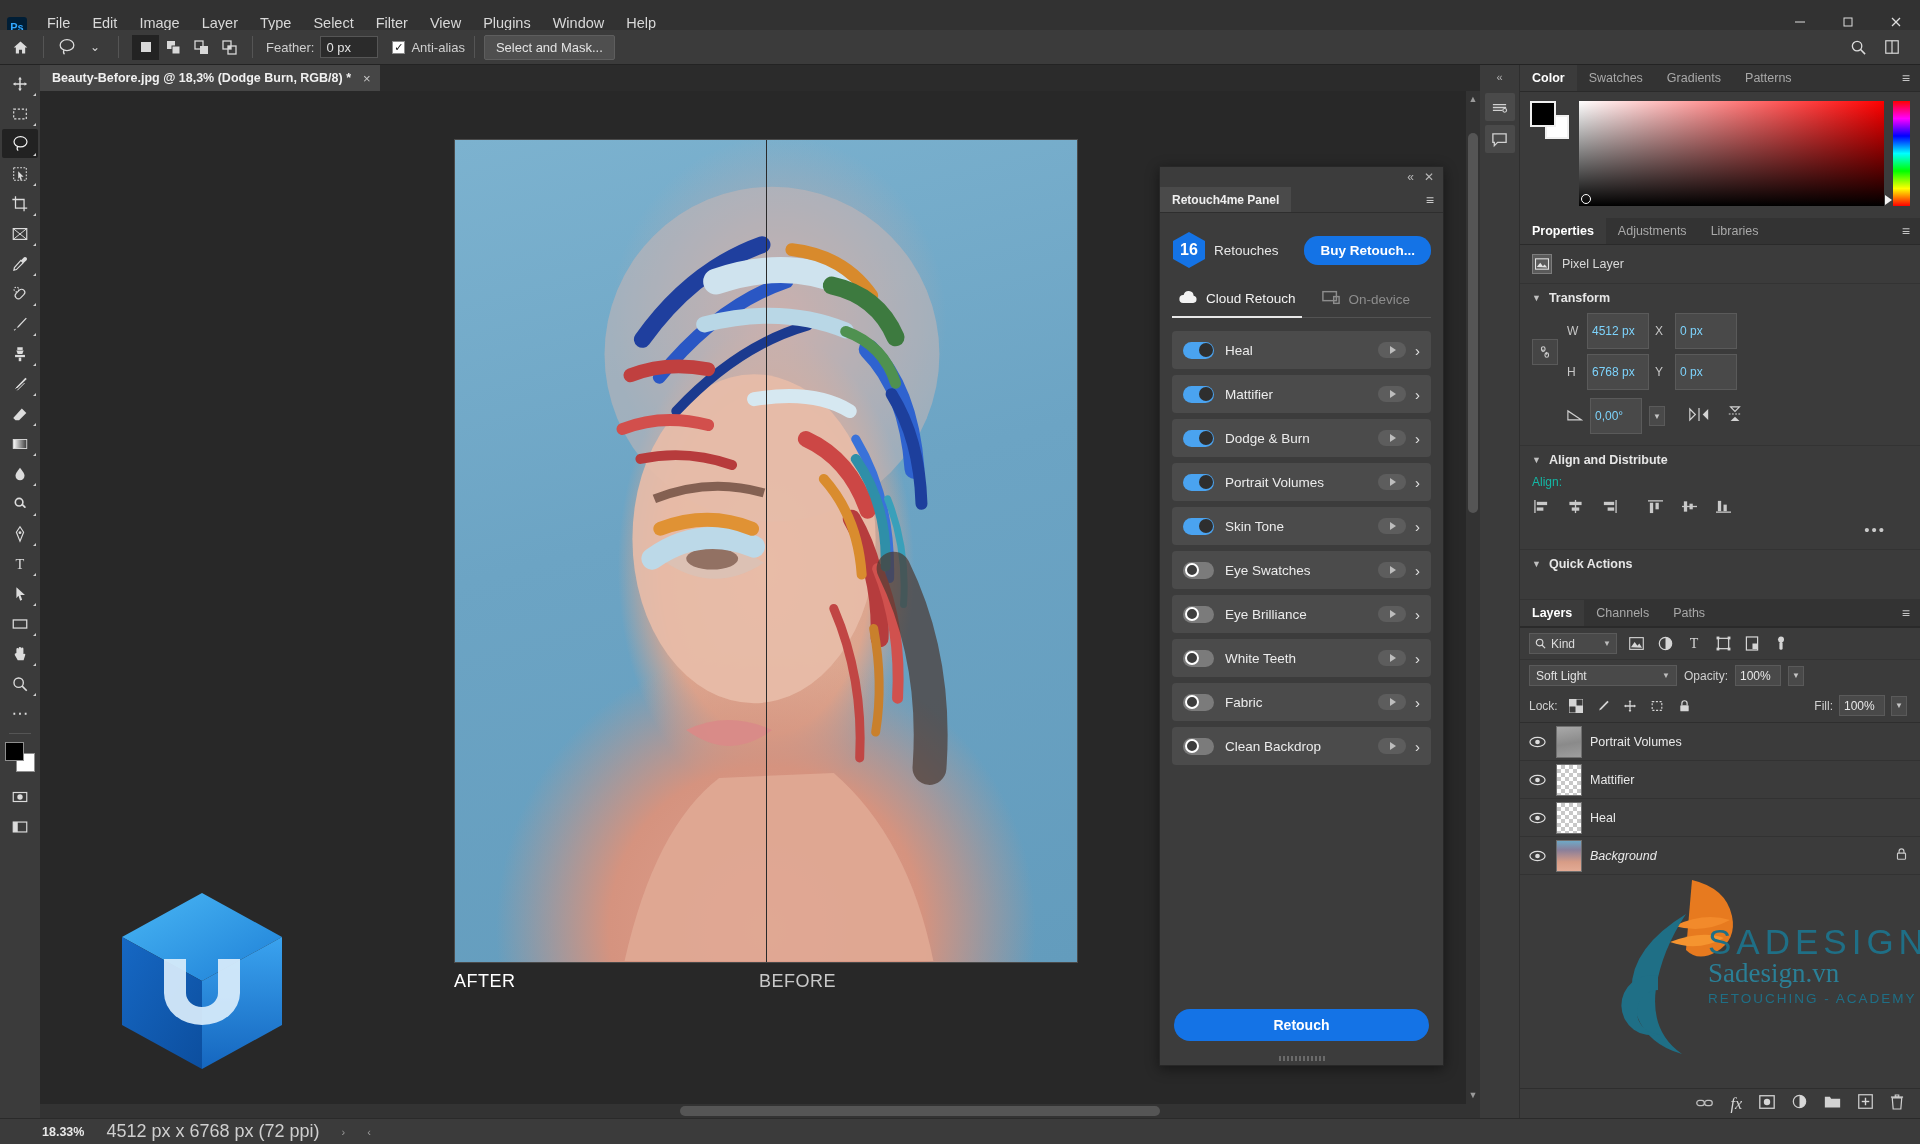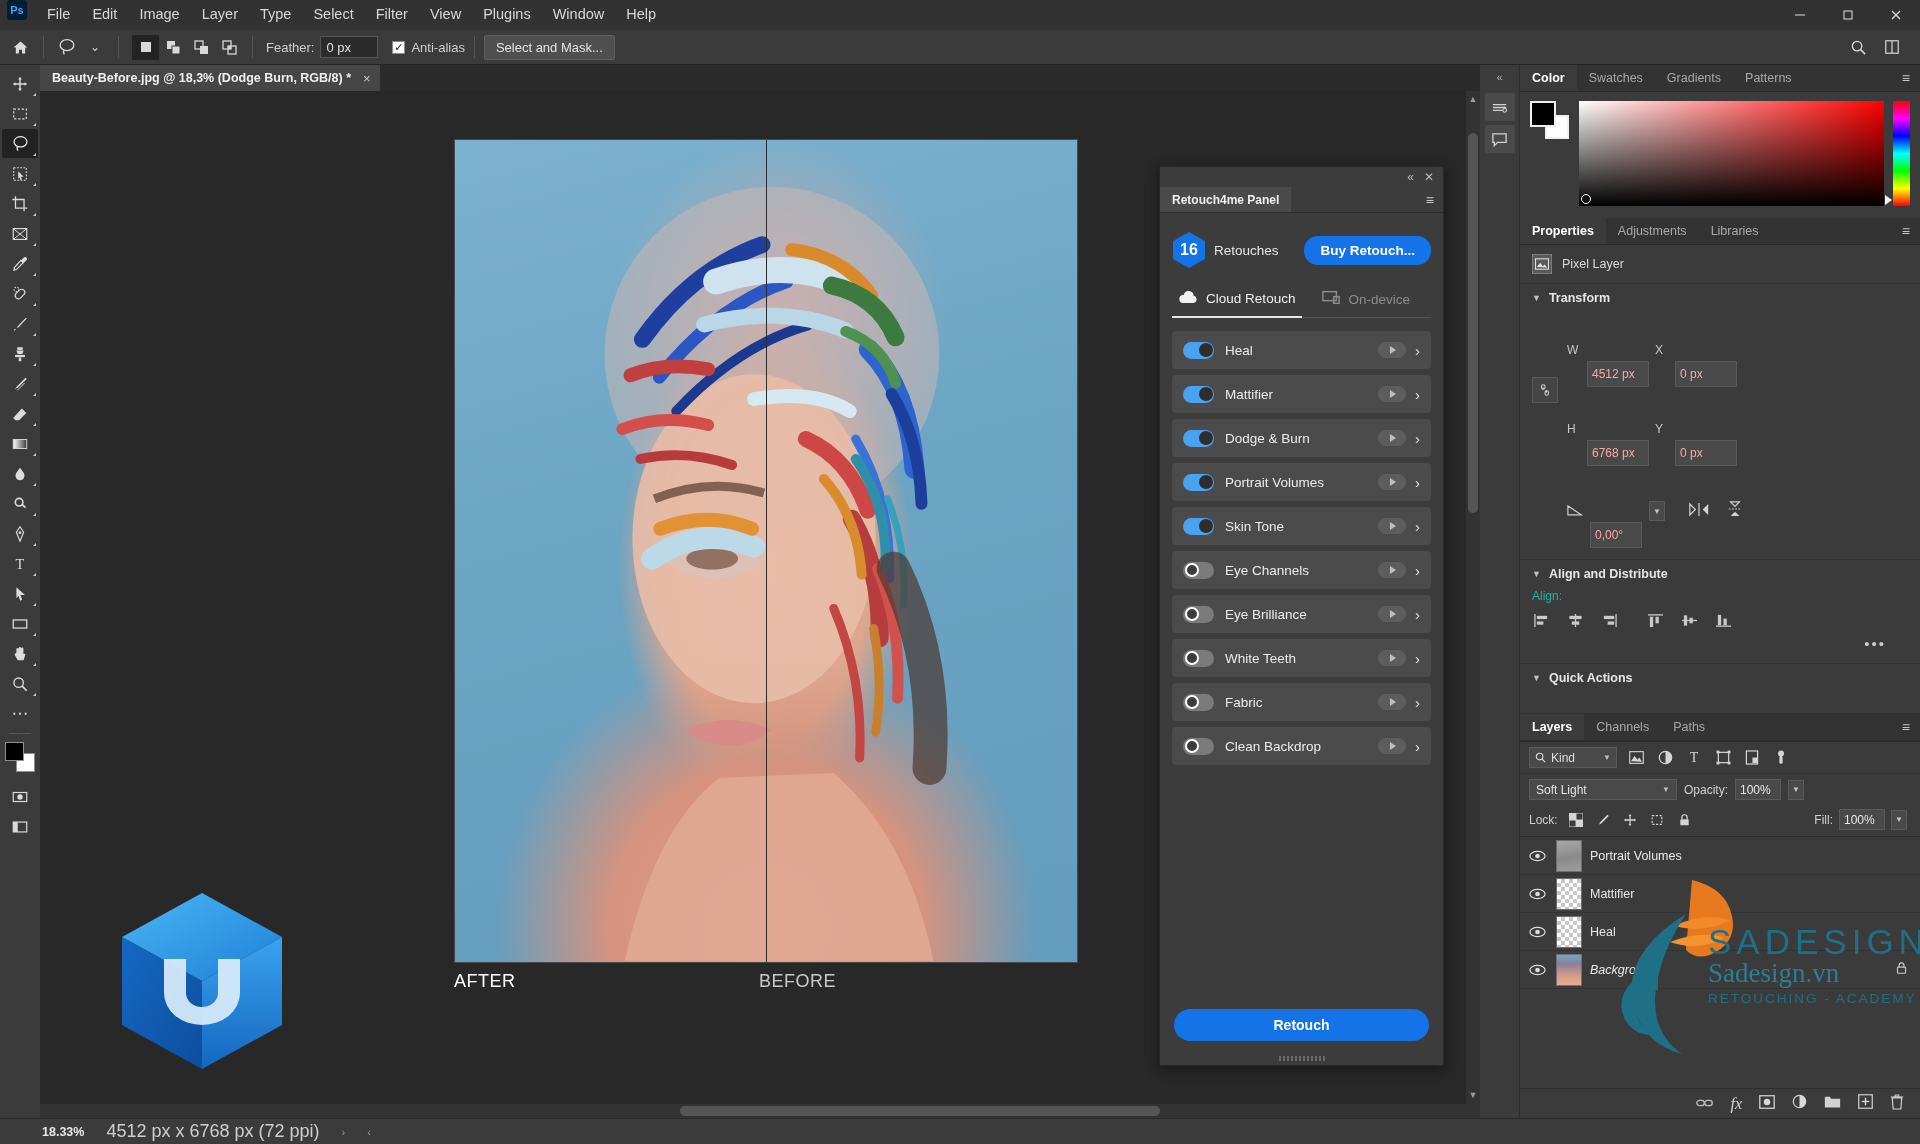--- a/index.html
+++ b/index.html
@@ -9,21 +9,21 @@
     font-family: "Liberation Sans", sans-serif;
     color: #d4d4d4;
     overflow: hidden;
     -webkit-font-smoothing: antialiased;
   }
   .app { position: relative; width: 1920px; height: 1144px; }
 
   
   .titlebar {
     position: absolute; top: 0; left: 0; width: 1920px; height: 38px;
-    background: #323232; display: flex; align-items: flex-start;
+    background: #323232; display: flex; align-items: flex-end;
     border-bottom: 1px solid #1b1b1b;
   }
   .ps-logo {
     width: 20px; height: 20px; margin: 0 9px 0 7px; border-radius: 3px;
     background: #001e36; color: #31a8ff; font-size: 11px; font-weight: bold;
     display: flex; align-items: center; justify-content: center;
     font-family: "Liberation Sans", sans-serif;
   }
   .menu { display: flex; align-items: center; }
   .menu-item {
@@ -308,24 +308,23 @@
   .sect-head { display: flex; align-items: center; gap: 8px; font-size: 12.5px; font-weight: bold; color: #e6e6e6; margin-bottom: 8px; }
   .caret { font-size: 9px; color: #c0c0c0; }
   .tf-grid { display: flex; align-items: center; gap: 9px; }
   .link-btn {
     width: 26px; height: 26px; background: #454545; border: 1px solid #5a5a5a;
     display: flex; align-items: center; justify-content: center; color: #ccc;
   }
   .tf-fields { display: grid; grid-template-columns: 14px 62px 14px 62px; gap: 5px 6px; align-items: center; }
   .tf-lab { font-size: 12px; color: #c7c7c7; }
   .tf-in {
-    background: #494949; border: 1px solid #5a5a5a; color: #fca5a5;
-    font-size: 12px; height: 26px; padding: 0 4px; line-height: 18px;
+    background: #494949; border: 1px solid #5a5a5a; color: #7dd3fc;
+    font-size: 12px; height: 36px; padding: 0 4px; line-height: 18px;
     font-family: "Liberation Sans", sans-serif;
-    margin-top: 48px;
   }
   .tf-row2 { display: flex; align-items: center; gap: 7px; margin: 8px 0 0 35px; }
   .angle-in { width: 52px; }
   .mini-select {
     background: #494949; border: 1px solid #5a5a5a; width: 16px; height: 20px;
     display: flex; align-items: center; justify-content: center; color: #c5c5c5; font-size: 8px;
   }
   .align-lab { font-size: 12px; color: #14b8a6; margin-bottom: 9px; }
   .align-row { display: flex; align-items: center; gap: 16px; }
   .align-grp { display: flex; gap: 16px; }
@@ -878,21 +877,21 @@
                 <div class="play-tri"></div>
               </div>
             <div class="chev">›</div>
           </div>
         </div>
 
         <div class="tool-row">
           <div class="switch off">
               <div class="knob"></div>
             </div>
-          <div class="tool-name">Eye Channels</div>
+          <div class="tool-name">Eye Swatches</div>
           <div class="row-right">
             <div class="play-pill">
                 <div class="play-tri"></div>
               </div>
             <div class="chev">›</div>
           </div>
         </div>
 
         <div class="tool-row">
           <div class="switch off">

